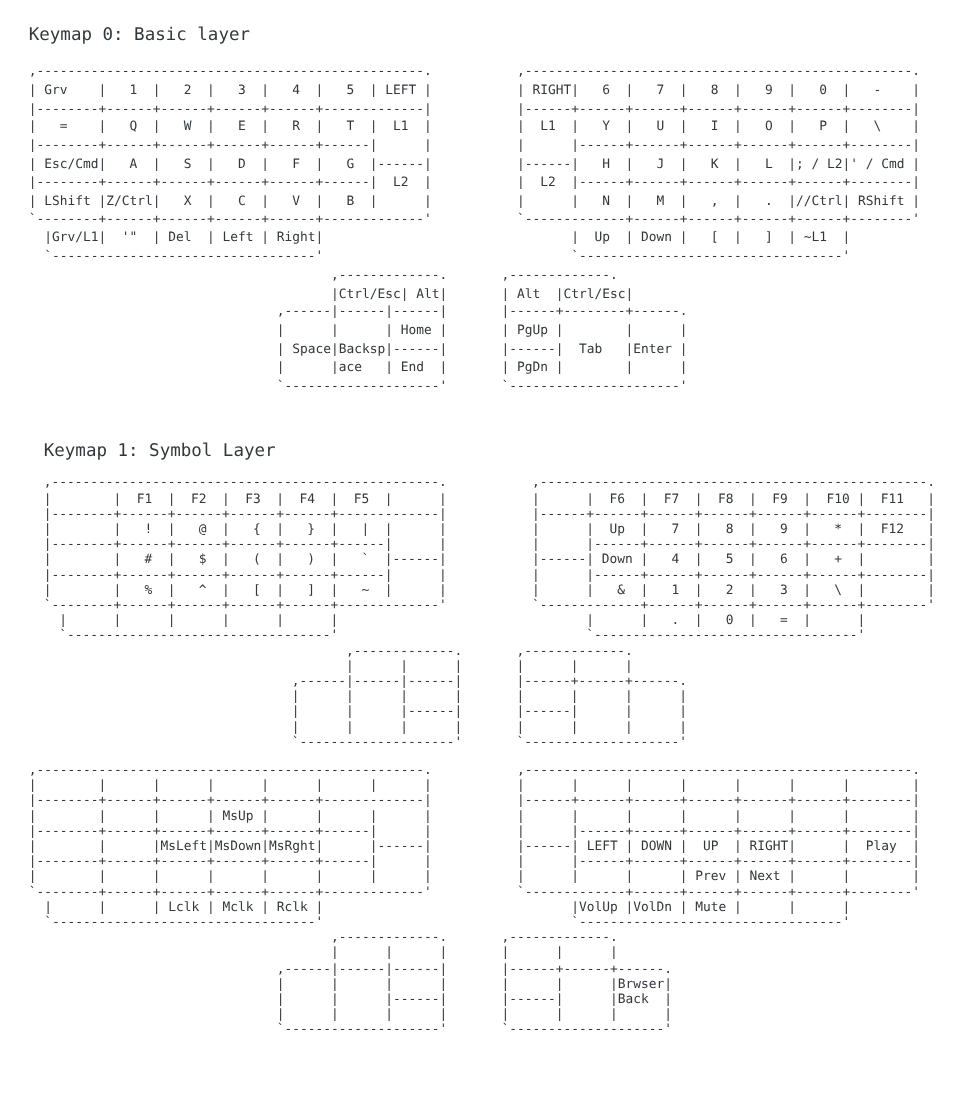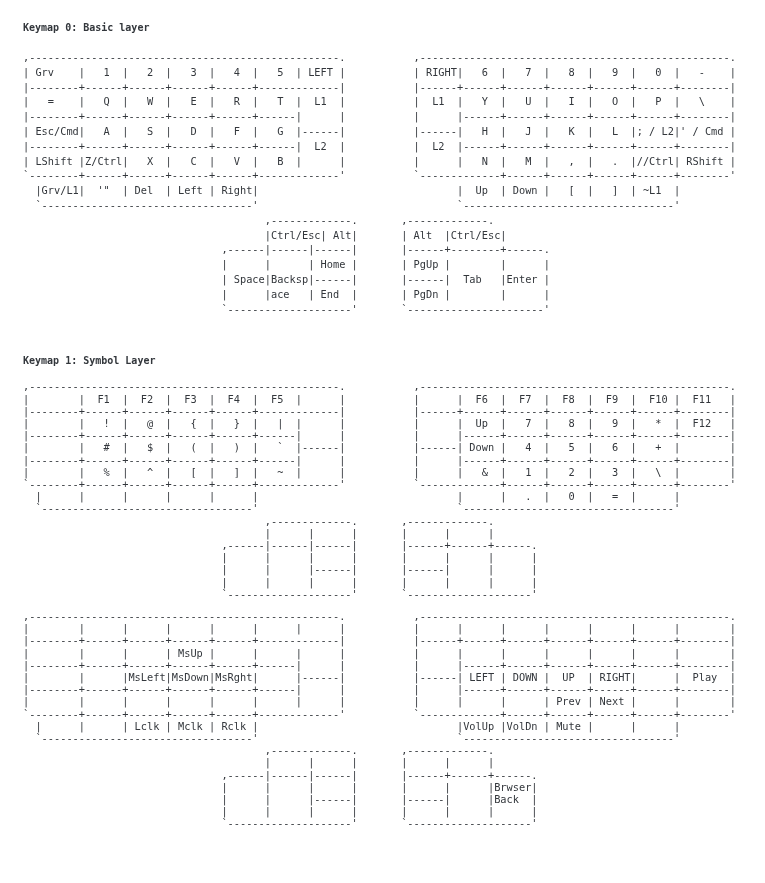--- a/index.html
+++ b/index.html
@@ -11,34 +11,34 @@
     overflow: hidden;
   }
   .doc {
     position: relative;
     padding: 21px 0 0 23px;
     color: #33373c;
     font-family: "DejaVu Sans Mono", "Liberation Mono", monospace;
   }
   .keymap-title {
     margin: 0;
-    font-size: 10px;
+    font-size: 14px;
     line-height: 14px;
-    font-weight: bold;
+    font-weight: normal;
     white-space: pre;
     letter-spacing: 0;
   }
   pre.keymap-art {
     margin: 0;
     font-size: 10.3px;
     letter-spacing: 0;
     white-space: pre;
   }
   .keymap-0 .keymap-art { line-height: 14.8px; margin-top: 15px; }
-  .keymap-1 { margin-top: 38px; }
+  .keymap-1 { margin-top: 38px; margin-left: 12px; }
   .keymap-1 .keymap-art { line-height: 12.2px; margin-top: 12px; }
   .keymap-2 { margin-top: 9px; }
   .keymap-2 .keymap-art { line-height: 12.2px; margin-top: 10px; }
 </style>
 </head>
 <body style="background: rgb(255, 255, 255);">
 
 <div class="doc" style="color: rgb(51, 55, 60);">
 
   <section class="keymap keymap-0">

